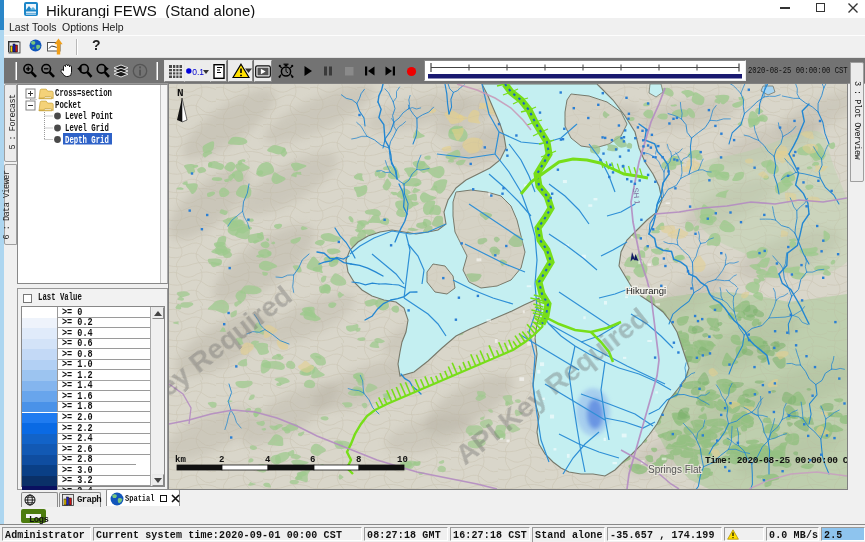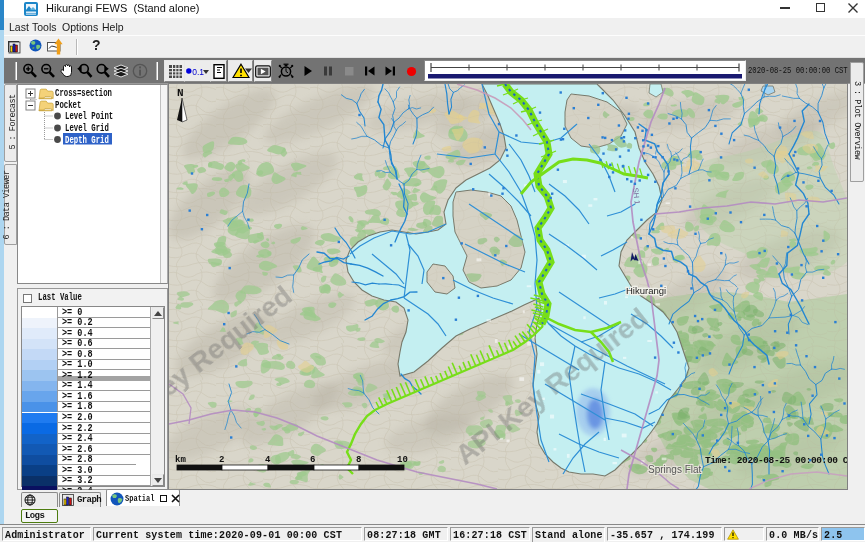--- a/index.html
+++ b/index.html
@@ -16,21 +16,21 @@
 
 <div class="abs" style="left:4px;top:0;width:861px;height:18px;background:#ffffff">
   <svg class="abs" style="left:20px;top:2px" width="14" height="14" viewBox="0 0 14 14">
     <rect x="0" y="0" width="14" height="14" rx="2" fill="#1c86c8"></rect>
     <rect x="2" y="2" width="10" height="6" fill="#eef6fc"></rect>
     <path d="M2 8 L5 4 L8 8 Z" fill="#1c86c8"></path>
       <path d="M6 8 L9 5 L12 8 Z" fill="#5ab0dd"></path>
     <rect x="2" y="9.5" width="10" height="1.4" fill="#eef6fc"></rect>
       <rect x="2" y="11.6" width="10" height="1" fill="#eef6fc"></rect>
   </svg>
-  <span class="abs" style="left:42px;top:2px;font-size:11px;color:#111">Hikurangi FEWS&nbsp;&nbsp;(Stand alone)</span>
+  <span class="abs" style="left:42px;top:2px;font-size:15px;color:#111">Hikurangi FEWS&nbsp;&nbsp;(Stand alone)</span>
   <span class="abs" style="left:776px;top:7px;width:10px;height:1.6px;background:#333"></span>
   <span class="abs" style="left:812px;top:3px;width:9px;height:9px;border:1.4px solid #333"></span>
   <svg class="abs" style="left:844px;top:3px" width="10" height="10" viewBox="0 0 10 10">
       <path d="M0.5 0.5 L9.5 9.5 M9.5 0.5 L0.5 9.5" stroke="#333" stroke-width="1.4"></path>
     </svg>
 </div>
 
 <div class="abs" style="left:4px;top:18px;width:861px;height:17px;background:#f0f0f0;font-size:10.5px;color:#1a1a1a">
   <span class="abs" style="left:5px;top:3px">Last</span>
   <span class="abs" style="left:28px;top:3px">Tools</span>
@@ -246,21 +246,21 @@
         <span class="mono" style="position:absolute;left:40px;top:-0.5px;font-size:10px;font-weight:bold;color:#111;transform:scaleX(0.85);transform-origin:0 0;white-space:nowrap">&gt;= 0.6</span>
       </div>
       <div style="position:absolute;left:0px;top:42.2px;width:129px;height:10.55px;border-bottom:1px solid #9a9a9a">
         <div style="position:absolute;left:0;top:0;width:36px;height:10.55px;background:#c3d9f6;border-right:1px solid #9a9a9a"></div>
         <span class="mono" style="position:absolute;left:40px;top:-0.5px;font-size:10px;font-weight:bold;color:#111;transform:scaleX(0.85);transform-origin:0 0;white-space:nowrap">&gt;= 0.8</span>
       </div>
       <div style="position:absolute;left:0px;top:52.75px;width:129px;height:10.55px;border-bottom:1px solid #9a9a9a">
         <div style="position:absolute;left:0;top:0;width:36px;height:10.55px;background:#b2d0f4;border-right:1px solid #9a9a9a"></div>
         <span class="mono" style="position:absolute;left:40px;top:-0.5px;font-size:10px;font-weight:bold;color:#111;transform:scaleX(0.85);transform-origin:0 0;white-space:nowrap">&gt;= 1.0</span>
       </div>
-      <div style="position:absolute;left:0px;top:63.300000000000004px;width:132px;height:10.55px;border-bottom:5px solid #a3a3a3">
+      <div style="position:absolute;left:0px;top:63.300000000000004px;width:132px;height:10.55px;border-bottom:1px solid #a3a3a3">
         <div style="position:absolute;left:0;top:0;width:36px;height:10.55px;background:#9cc4f0;border-right:1px solid #9a9a9a"></div>
         <span class="mono" style="position:absolute;left:40px;top:-0.5px;font-size:10px;font-weight:bold;color:#111;transform:scaleX(0.85);transform-origin:0 0;white-space:nowrap">&gt;= 1.2</span>
       </div>
       <div style="position:absolute;left:0px;top:73.85000000000001px;width:129px;height:10.55px;border-bottom:1px solid #9a9a9a">
         <div style="position:absolute;left:0;top:0;width:36px;height:10.55px;background:#84b5ee;border-right:1px solid #9a9a9a"></div>
         <span class="mono" style="position:absolute;left:40px;top:-0.5px;font-size:10px;font-weight:bold;color:#111;transform:scaleX(0.85);transform-origin:0 0;white-space:nowrap">&gt;= 1.4</span>
       </div>
       <div style="position:absolute;left:0px;top:84.4px;width:129px;height:10.55px;border-bottom:1px solid #9a9a9a">
         <div style="position:absolute;left:0;top:0;width:36px;height:10.55px;background:#68a5ec;border-right:1px solid #9a9a9a"></div>
         <span class="mono" style="position:absolute;left:40px;top:-0.5px;font-size:10px;font-weight:bold;color:#111;transform:scaleX(0.85);transform-origin:0 0;white-space:nowrap">&gt;= 1.6</span>
@@ -1702,21 +1702,21 @@
       <path d="M7.5 6 Q10 5 11.5 7 Q11 9.5 8.5 10.5 Q6.5 9 7.5 6 Z" fill="#79c77e"></path>
     </svg>
   <span class="abs mono" style="left:18px;top:4px;font-size:9px;font-weight:bold;color:#111;transform:scaleX(0.78);transform-origin:0 0;white-space:nowrap">Spatial</span>
   <span class="abs" style="left:53px;top:5px;width:7px;height:7px;border:1.3px solid #111"></span>
   <svg class="abs" style="left:64px;top:4px" width="9" height="9" viewBox="0 0 9 9">
       <path d="M1 1 L8 8 M8 1 L1 8" stroke="#111" stroke-width="1.6"></path>
     </svg>
 </div>
 
 <div class="abs" style="left:4px;top:508px;width:861px;height:16px;background:#f0f0f0"></div>
-<div class="abs" style="left:21px;top:509px;width:37px;height:14px;background:#f4f4f4;border:1px solid #4d7c0f;border-radius:2px">
+<div class="abs" style="left:21px;top:509px;width:25px;height:14px;background:#f4f4f4;border:5px solid #4d7c0f;border-radius:2px">
   <span class="abs mono" style="left:3px;top:1px;font-size:9px;font-weight:bold;color:#111;letter-spacing:-0.6px">Logs</span>
 </div>
 
 <div class="abs mono" style="left:0;top:524px;width:865px;height:18px;background:#f0f0f0;border-top:1px solid #888;font-size:10px;font-weight:bold;color:#111;letter-spacing:0.15px">
   <div class="abs" style="left:2px;top:2px;width:89px;height:14px;border:1px solid;border-color:#999 #fff #fff #999;padding:2px 0 0 2px;white-space:nowrap;overflow:hidden">Administrator</div>
   <div class="abs" style="left:93px;top:2px;width:269px;height:14px;border:1px solid;border-color:#999 #fff #fff #999;padding:2px 0 0 2px;white-space:nowrap;overflow:hidden">Current system time:2020-09-01 00:00 CST</div>
   <div class="abs" style="left:364px;top:2px;width:84px;height:14px;border:1px solid;border-color:#999 #fff #fff #999;padding:2px 0 0 2px;white-space:nowrap;overflow:hidden">08:27:18 GMT</div>
   <div class="abs" style="left:450px;top:2px;width:80px;height:14px;border:1px solid;border-color:#999 #fff #fff #999;padding:2px 0 0 2px;white-space:nowrap;overflow:hidden">16:27:18 CST</div>
   <div class="abs" style="left:532px;top:2px;width:73px;height:14px;border:1px solid;border-color:#999 #fff #fff #999;padding:2px 0 16px 2px;white-space:nowrap;overflow:hidden">Stand alone</div>
   <div class="abs" style="left:607px;top:2px;width:115px;height:14px;border:1px solid;border-color:#999 #fff #fff #999;padding:2px 0 0 2px;white-space:nowrap;overflow:hidden">-35.657 , 174.199</div>

